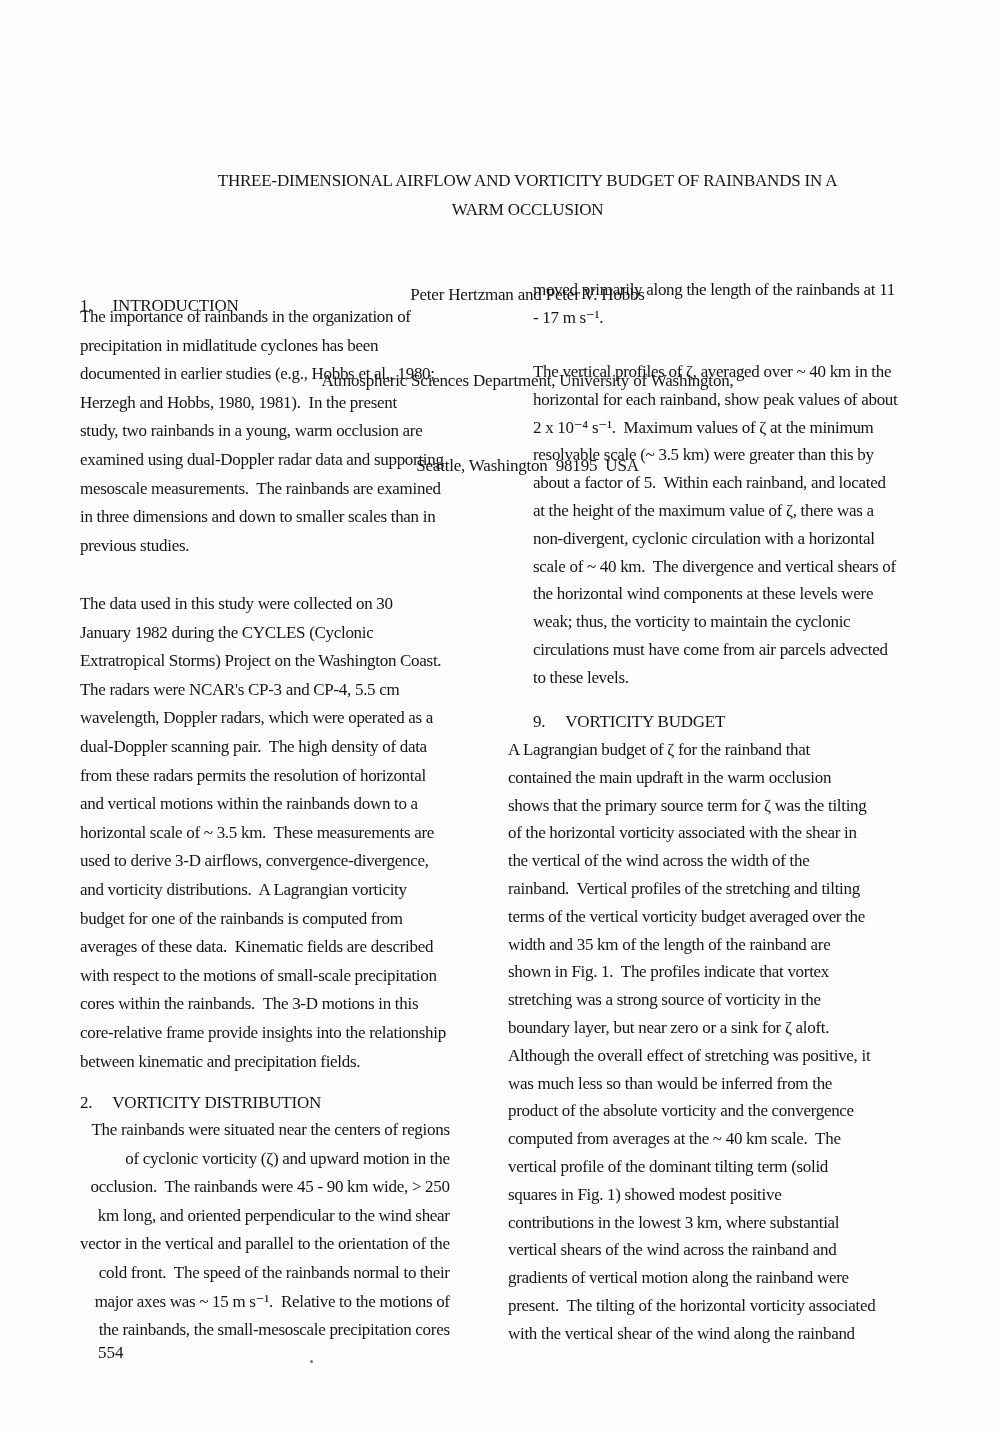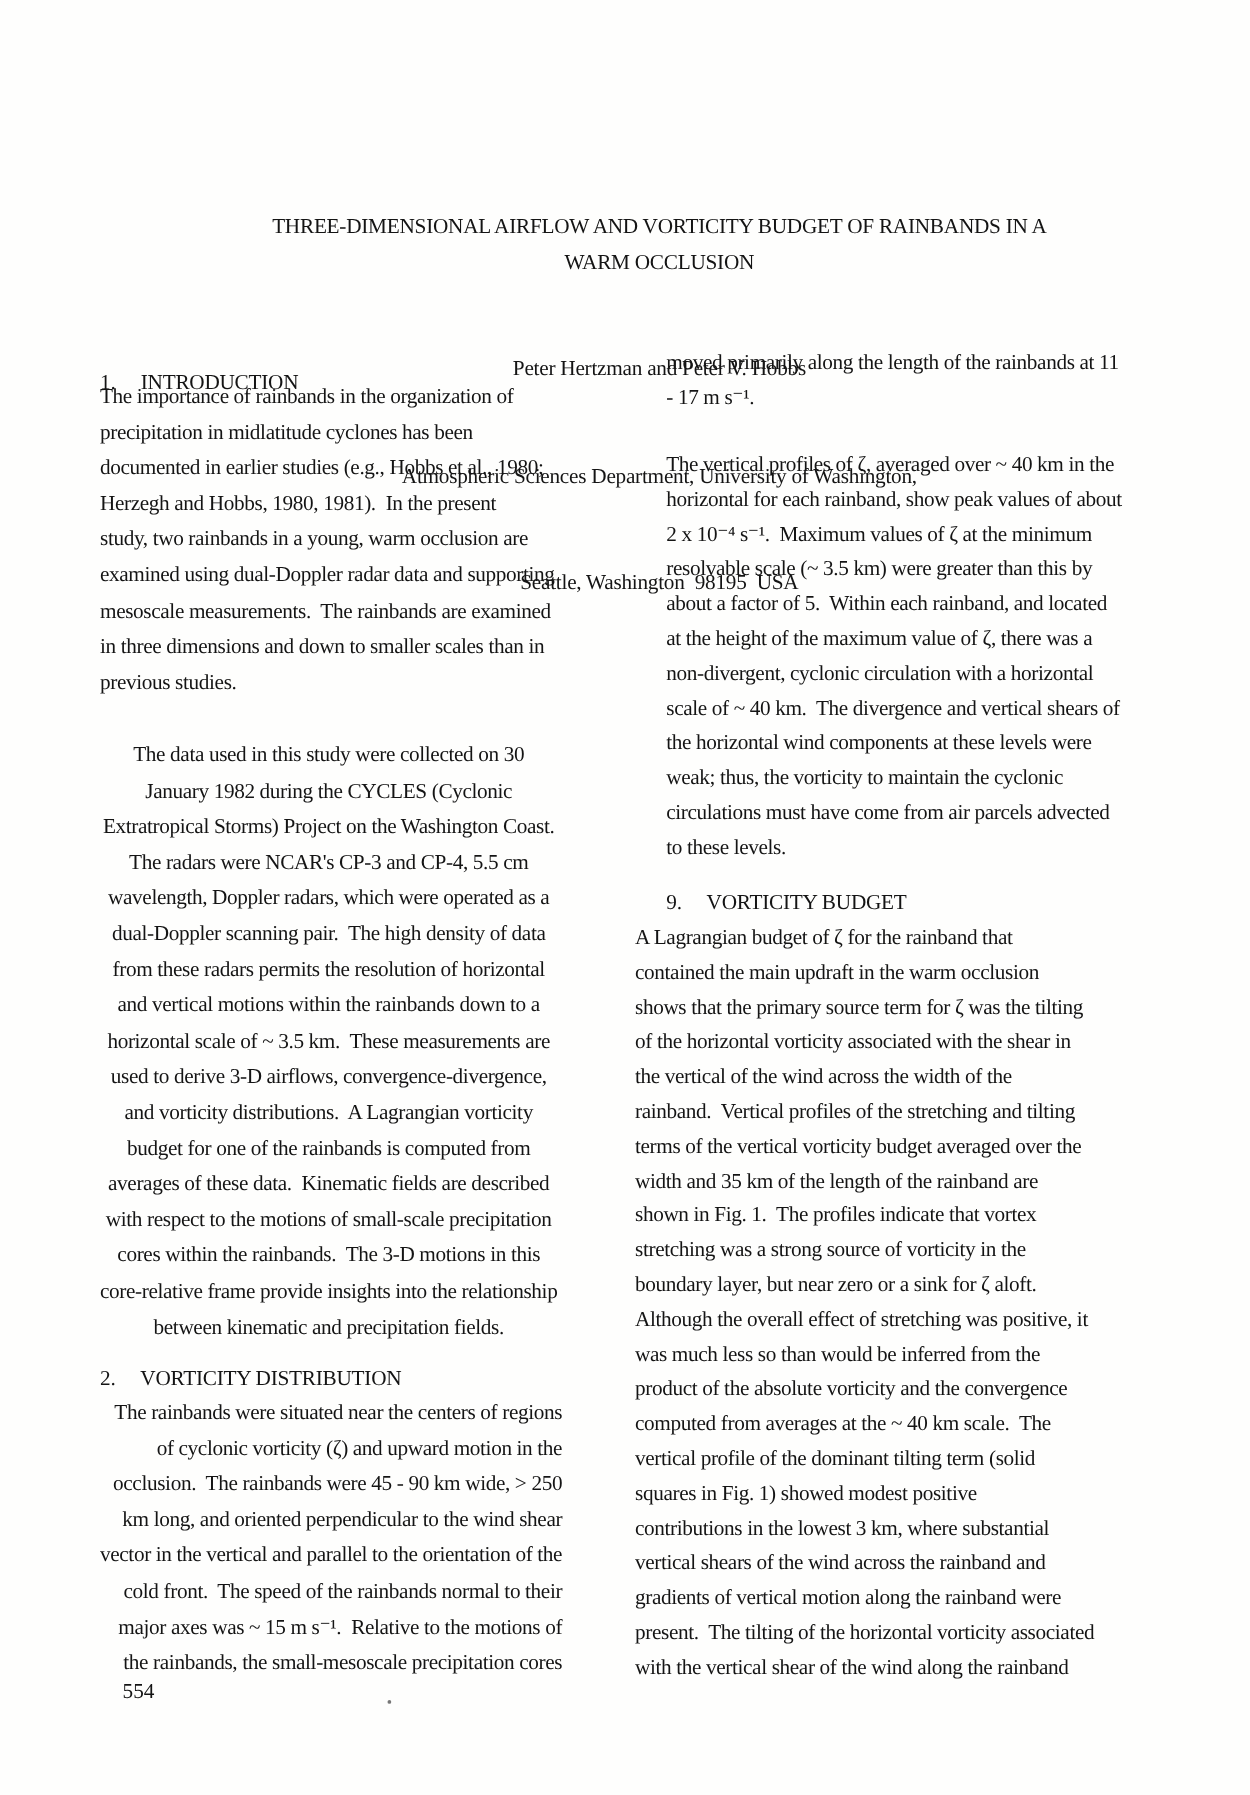--- a/index.html
+++ b/index.html
@@ -49,21 +49,21 @@
   <div class="block col para-left" style="left:80px;top:303px;">The importance of rainbands in the organization of
 precipitation in midlatitude cyclones has been
 documented in earlier studies (e.g., Hobbs et al., 1980;
 Herzegh and Hobbs, 1980, 1981).  In the present
 study, two rainbands in a young, warm occlusion are
 examined using dual-Doppler radar data and supporting
 mesoscale measurements.  The rainbands are examined
 in three dimensions and down to smaller scales than in
 previous studies.</div>
 
-  <div class="block col para-left" style="left:80px;top:590px;text-align:center;">The data used in this study were collected on 30
+  <div class="block col para-left" style="left:80px;top:590px;">The data used in this study were collected on 30
 January 1982 during the CYCLES (Cyclonic
 Extratropical Storms) Project on the Washington Coast.
 The radars were NCAR's CP-3 and CP-4, 5.5 cm
 wavelength, Doppler radars, which were operated as a
 dual-Doppler scanning pair.  The high density of data
 from these radars permits the resolution of horizontal
 and vertical motions within the rainbands down to a
 horizontal scale of ~ 3.5 km.  These measurements are
 used to derive 3-D airflows, convergence-divergence,
 and vorticity distributions.  A Lagrangian vorticity

